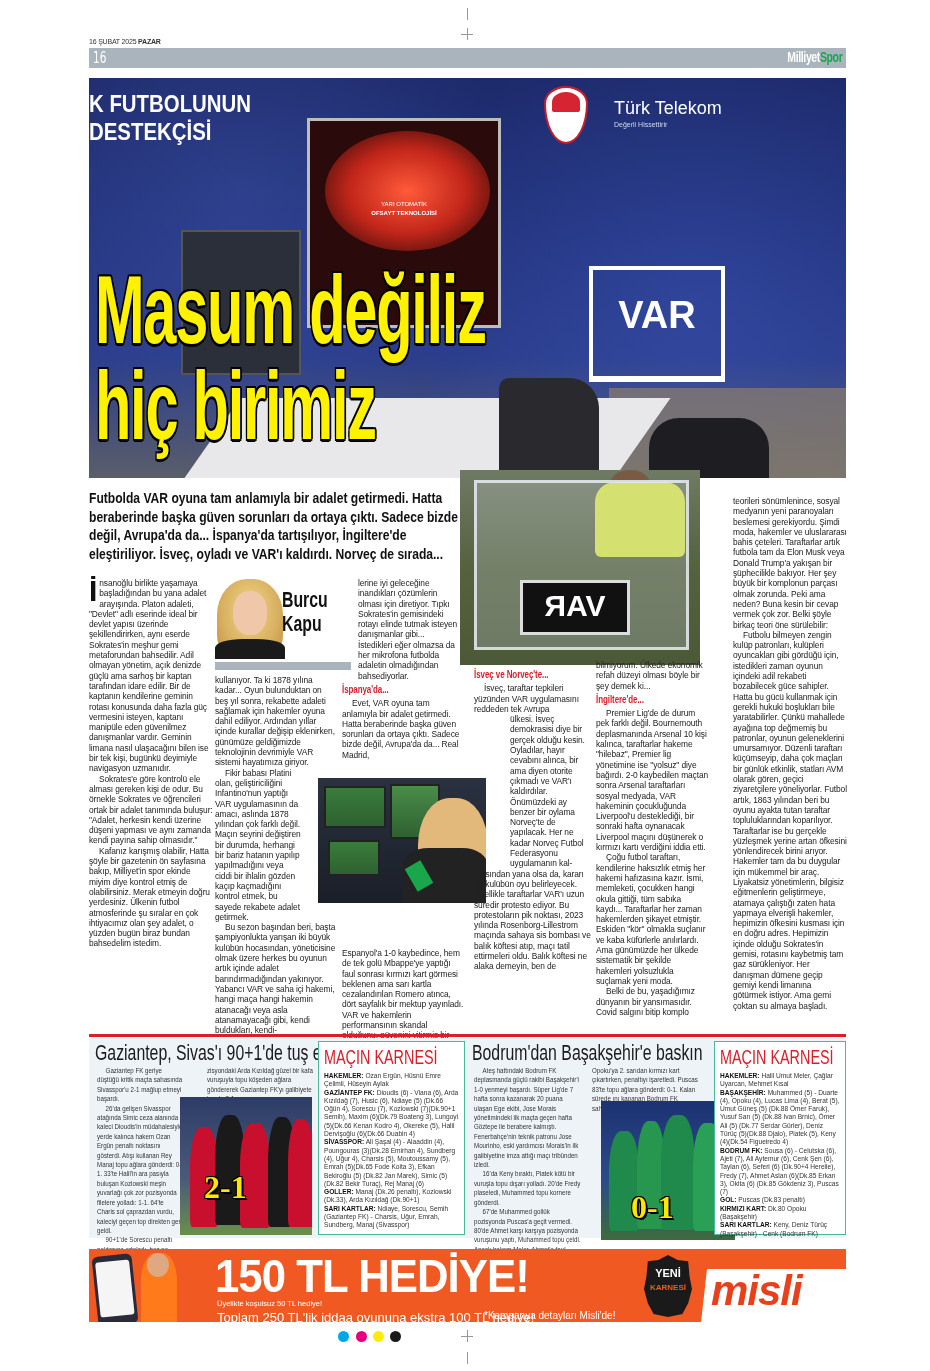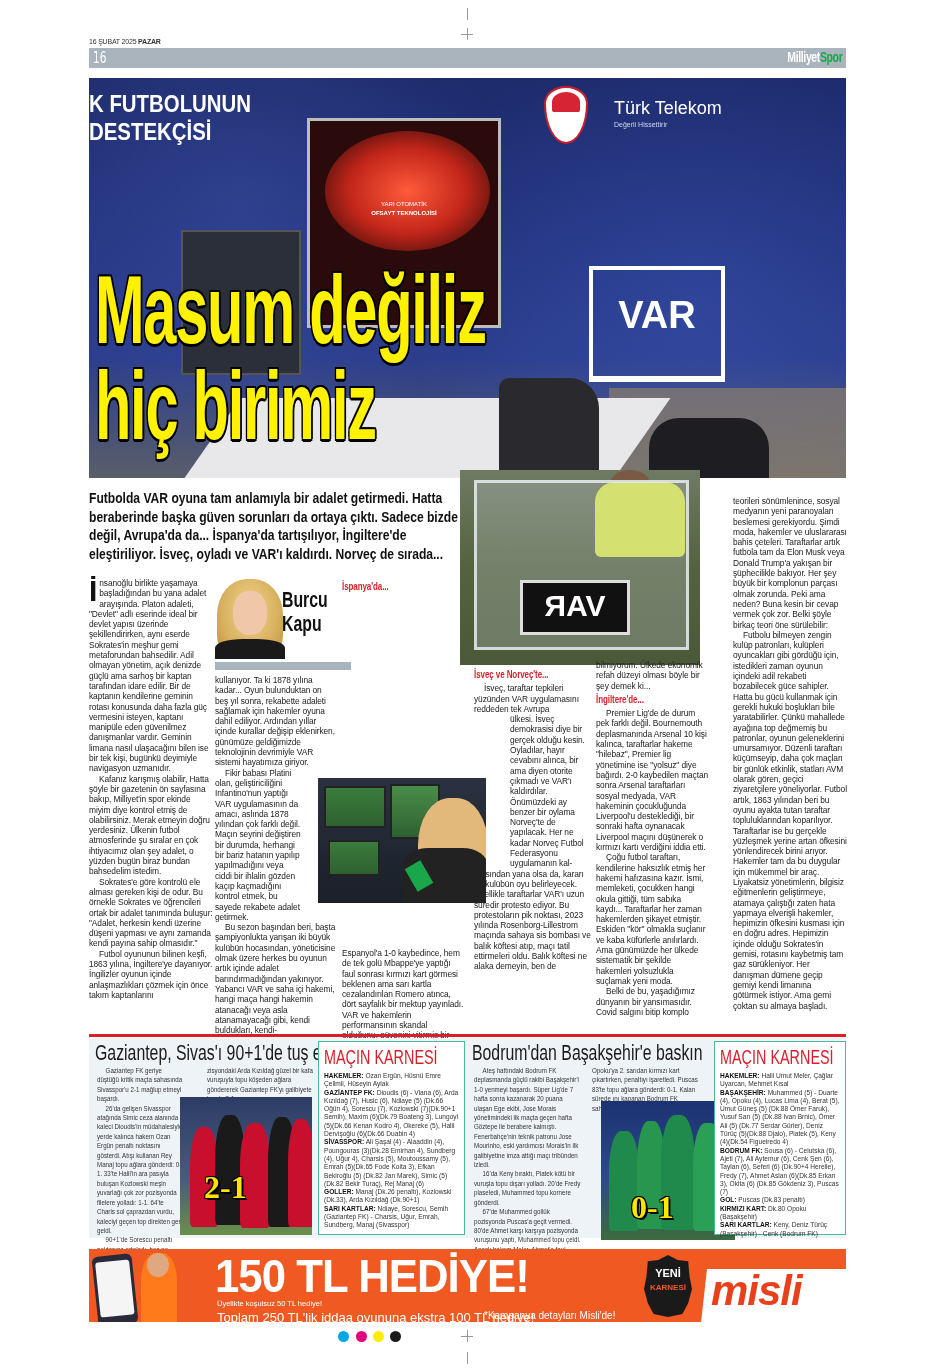--- a/index.html
+++ b/index.html
@@ -184,42 +184,43 @@
   <div class="shoulder"></div>
 </div>
 <div class="author-name">
   <div>Burcu</div>
   <div>Kapu</div>
 </div>
 <div class="author-bar"></div>
 
 <div class="col" style="left:89px;top:578px;width:124px;">
   <p class="noindent"><span class="dropcap">İ</span><span>nsanoğlu birlikte yaşamaya başladığından bu yana adalet arayışında. Platon adaleti, "Devlet" adlı eserinde ideal bir devlet yapısı üzerinde şekillendirirken, aynı eserde Sokrates'in meşhur gemi metaforundan bahsedilir. Adil olmayan yönetim, açık denizde güçlü ama sarhoş bir kaptan tarafından idare edilir. Bir de kaptanın kendilerine geminin rotası konusunda daha fazla güç vermesini isteyen, kaptanı manipüle eden güvenilmez danışmanlar vardır. Geminin limana nasıl ulaşacağını bilen ise bir tek kişi, bugünkü deyimiyle navigasyon uzmanıdır.</span></p>
+  <p>Sokrates'e göre kontrolü ele alması gereken kişi de odur. Bu örnekle Sokrates ve öğrencileri ortak bir adalet tanımında buluşur: "Adalet, herkesin kendi üzerine düşeni yapması ve aynı zamanda kendi payına sahip olmasıdır."</p>
   <p>Kafanız karışmış olabilir, Hatta şöyle bir gazetenin ön sayfasına bakıp, Milliyet'in spor ekinde miyim diye kontrol etmiş de olabilirsiniz. Merak etmeyin doğru yerdesiniz. Ülkenin futbol atmosferinde şu sıralar en çok ihtiyacımız olan şey adalet, o yüzden bugün biraz bundan bahsedelim istedim.</p>
-  <p>Sokrates'e göre kontrolü ele alması gereken kişi de odur. Bu örnekle Sokrates ve öğrencileri ortak bir adalet tanımında buluşur: "Adalet, herkesin kendi üzerine düşeni yapması ve aynı zamanda kendi payına sahip olmasıdır."</p>
-  <p>Futbol oyununun bilinen keşfi, 1863 yılına, İngiltere'ye dayanıyor. İngilizler oyunun içinde anlaşmazlıkları çözmek için önce takım kaptanlarını</p>
 </div>
 
 <div class="col" style="left:215px;top:675px;width:122px;">
   <p class="noindent">kullanıyor. Ta ki 1878 yılına kadar... Oyun bulunduktan on beş yıl sonra, rekabette adaleti sağlamak için hakemler oyuna dahil ediliyor. Ardından yıllar içinde kurallar değişip eklenirken, günümüze geldiğimizde teknolojinin devrimiyle VAR sistemi hayatımıza giriyor.</p>
   <p style="width:86px;">Fikir babası Platini olan, geliştiriciliğini Infantino'nun yaptığı VAR uygulamasının da amacı, aslında 1878 yılından çok farklı değil. Maçın seyrini değiştiren bir durumda, herhangi bir bariz hatanın yapılıp yapılmadığını veya ciddi bir ihlalin gözden kaçıp kaçmadığını kontrol etmek, bu sayede rekabete adalet getirmek.</p>
   <p>Bu sezon başından beri, başta şampiyonlukta yarışan iki büyük kulübün hocasından, yöneticisine olmak üzere herkes bu oyunun artık içinde adalet barındırmadığından yakınıyor. Yabancı VAR ve saha içi hakemi, hangi maça hangi hakemin atanacağı veya asla atanamayacağı gibi, kendi buldukları, kendi-</p>
 </div>
 
 <div class="operator">
   <div class="scr1"></div>
   <div class="scr2"></div>
   <div class="scr3"></div>
   <div class="person"></div>
   <div class="jacket"></div>
   <div class="badge"></div>
 </div>
 
 <div class="col" style="left:342px;top:578px;width:118px;">
+  <p class="noindent" style="padding-left:16px;">lerine iyi geleceğine inandıkları çözümlerin olması için diretiyor. Tıpkı Sokrates'in gemisindeki rotayı elinde tutmak isteyen danışmanlar gibi... İstedikleri eğer olmazsa da her mikrofona futbolda adaletin olmadığından bahsediyorlar.</p>
   <h4>İspanya'da...</h4>
+  <p>Evet, VAR oyuna tam anlamıyla bir adalet getirmedi. Hatta beraberinde başka güven sorunları da ortaya çıktı. Sadece bizde değil, Avrupa'da da... Real Madrid,</p>
 </div>
 <div class="col" style="left:342px;top:925px;width:122px;margin-top:23px;">
   <p class="noindent">Espanyol'a 1-0 kaybedince, hem de tek golü Mbappe'ye yaptığı faul sonrası kırmızı kart görmesi beklenen ama sarı kartla cezalandırılan Romero atınca, dört sayfalık bir mektup yayınladı. VAR ve hakemlerin performansının skandal olduğunu, güvenini yitirmiş bir hakemlik siste-</p>
 </div>
 
 <div class="col" style="left:474px;top:666px;width:118px;">
   <h4>İsveç ve Norveç'te...</h4>
   <p>İsveç, taraftar tepkileri yüzünden VAR uygulamasını reddeden tek Avrupa</p>
   <p class="noindent" style="padding-left:36px;">ülkesi. İsveç demokrasisi diye bir gerçek olduğu kesin. Oyladılar, hayır cevabını alınca, bir ama diyen otorite çıkmadı ve VAR'ı kaldırdılar. Önümüzdeki ay benzer bir oylama Norveç'te de yapılacak. Her ne kadar Norveç Futbol Federasyonu uygulamanın kal-</p>
   <p class="noindent">masından yana olsa da, kararı 42 kulübün oyu belirleyecek. Özellikle taraftarlar VAR'ı uzun süredir protesto ediyor. Bu protestoların pik noktası, 2023 yılında Rosenborg-Lillestrom maçında sahaya sis bombası ve balık köftesi atıp, maçı tatil ettirmeleri oldu. Balık köftesi ne alaka demeyin, ben de</p>

